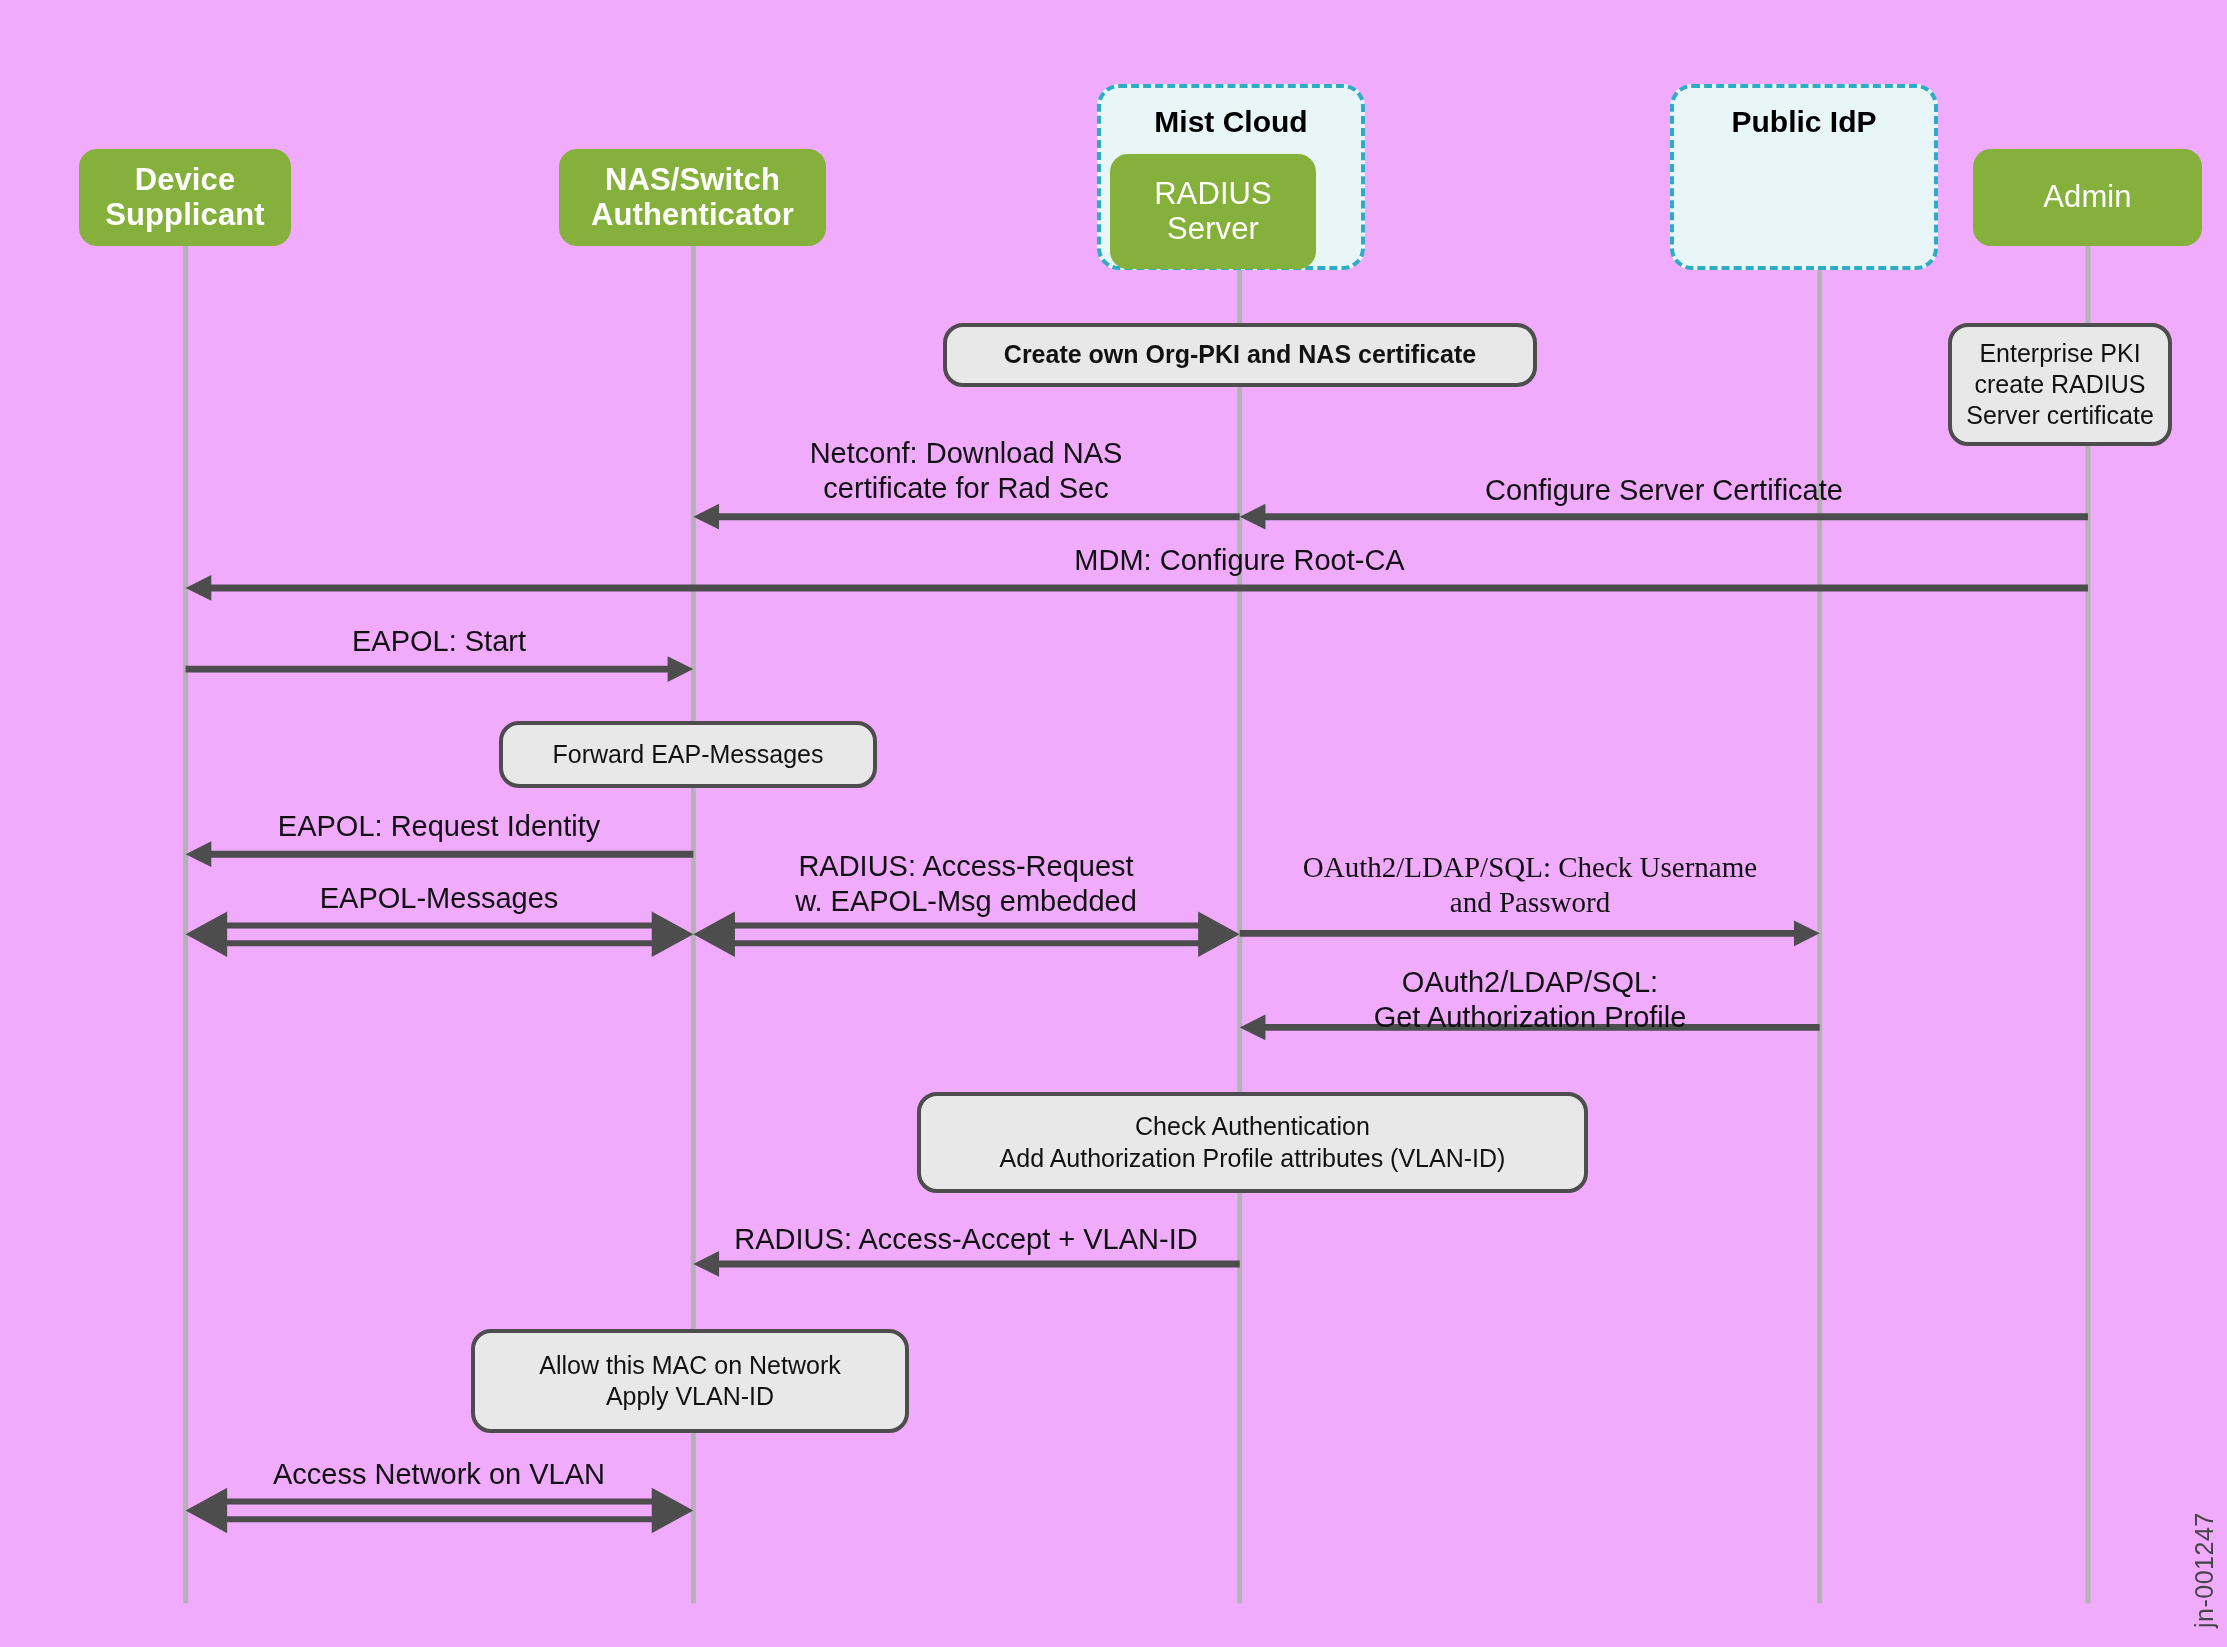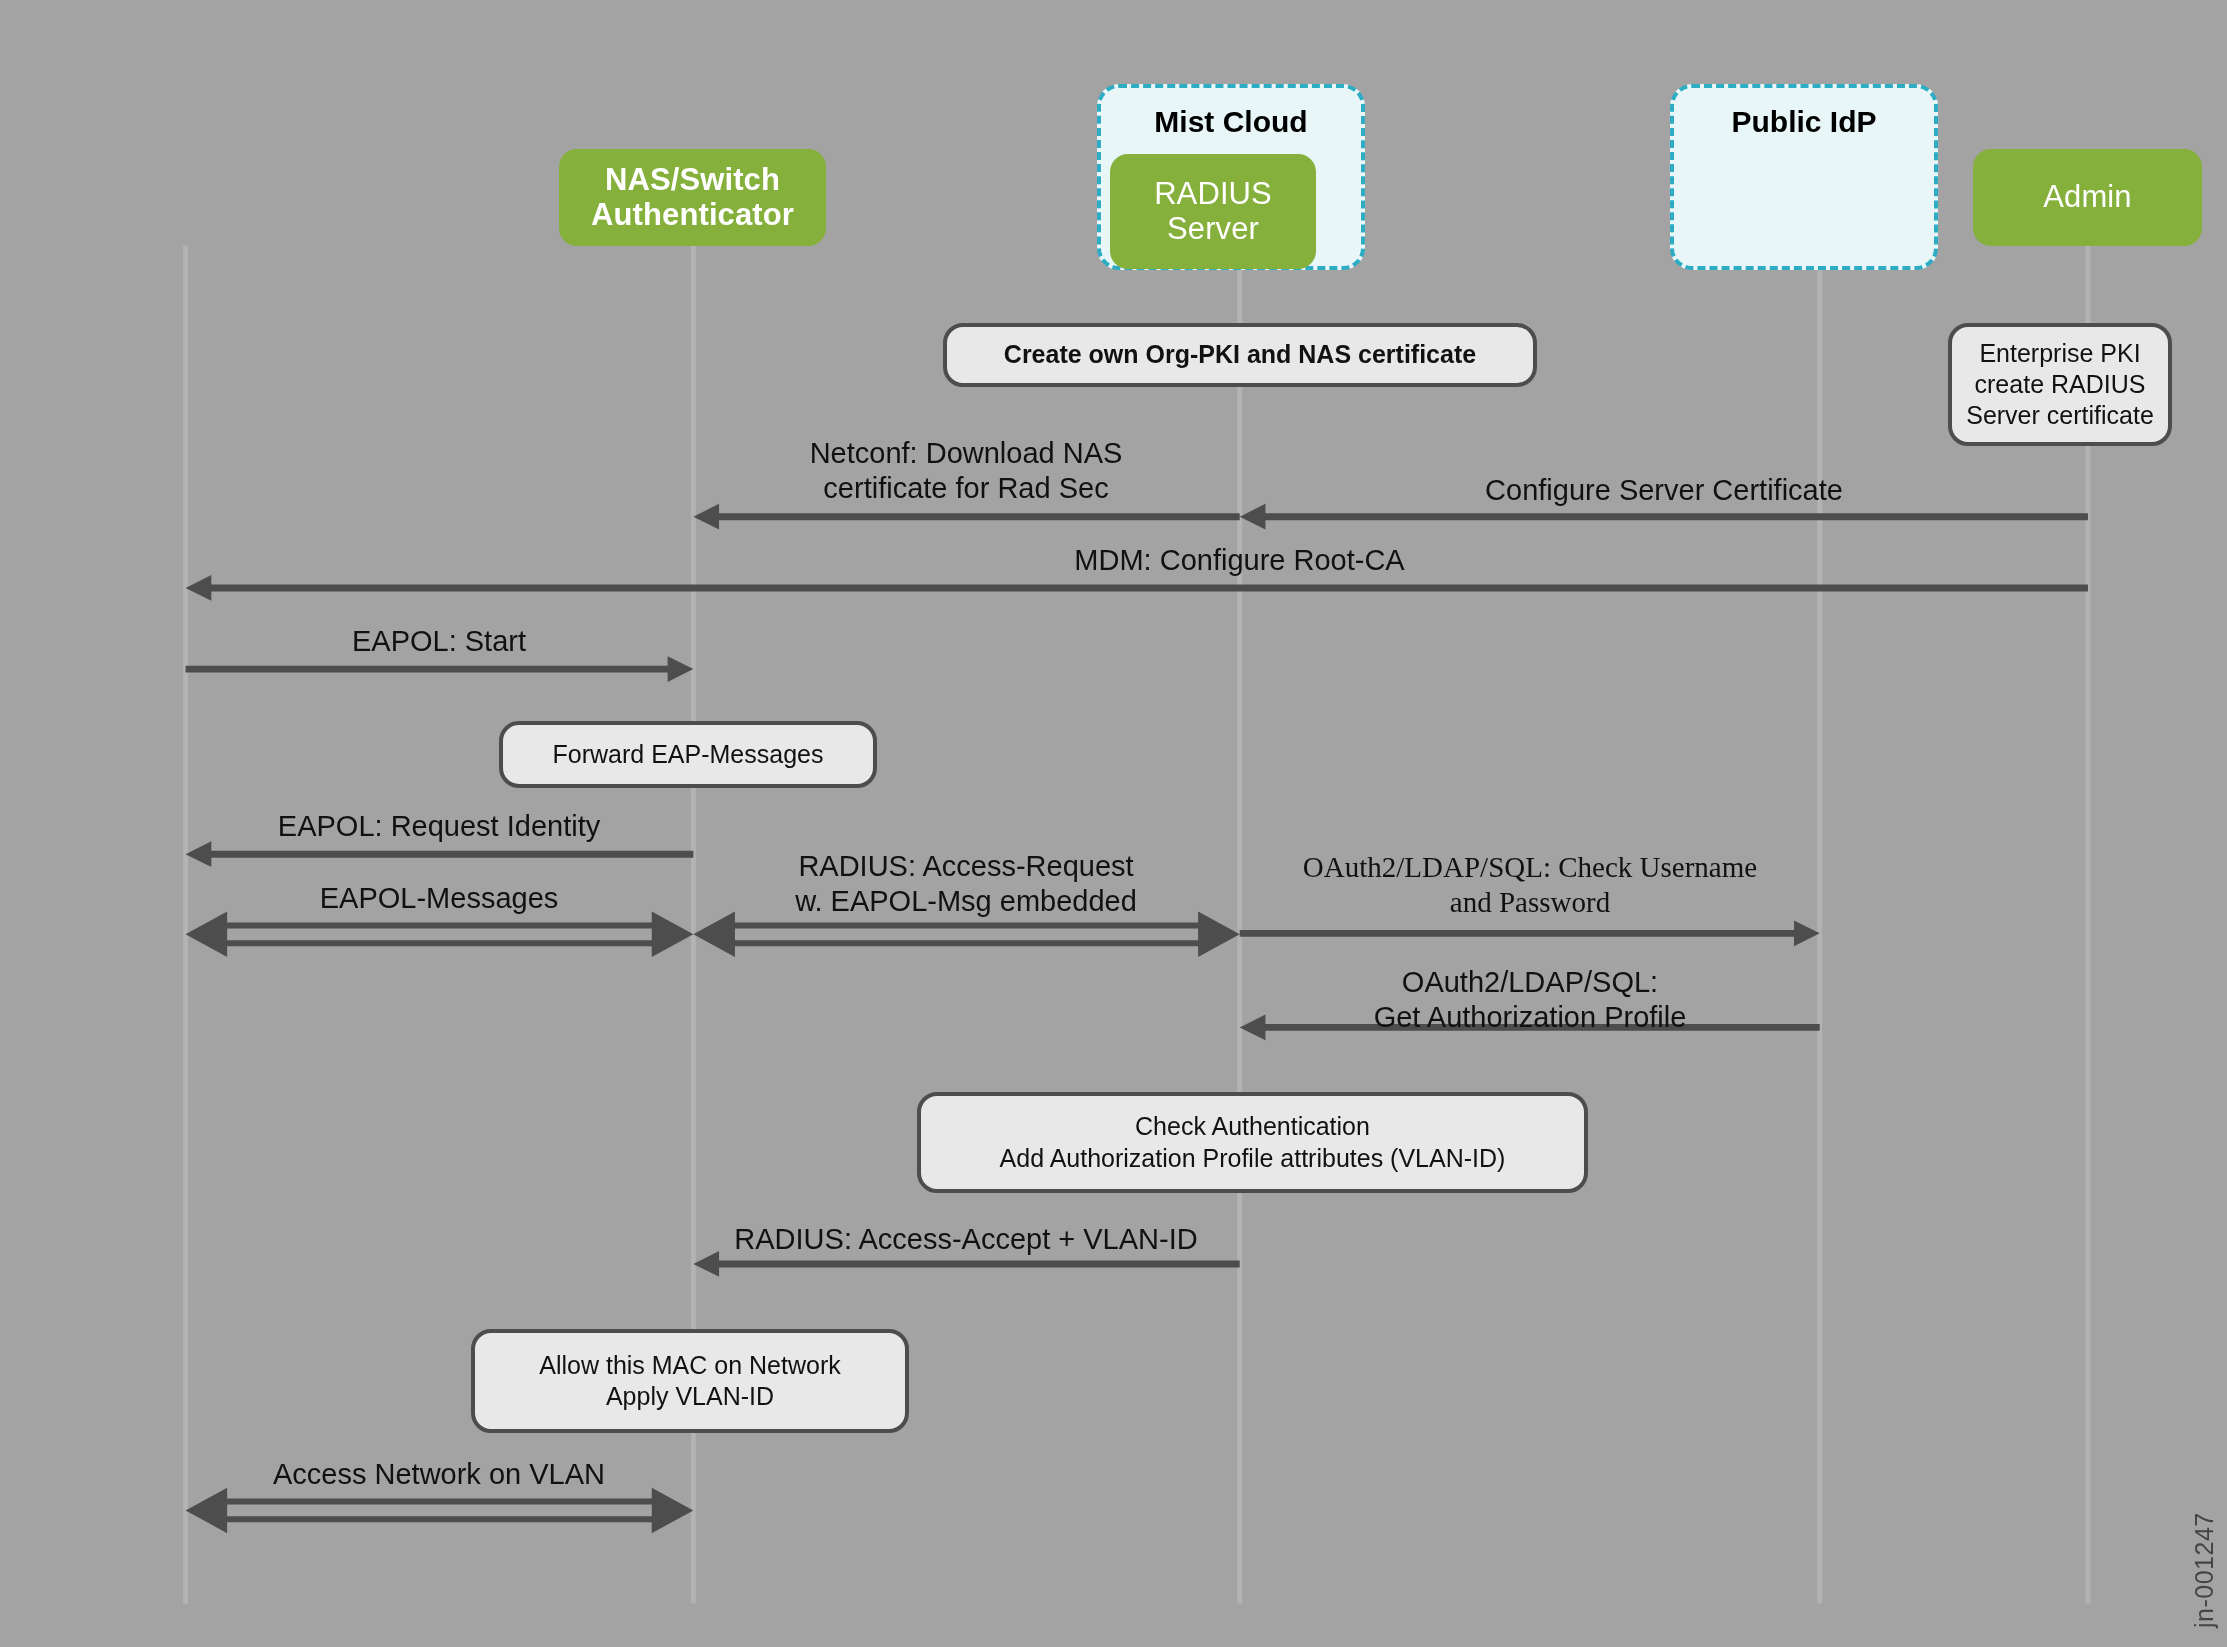--- a/index.html
+++ b/index.html
@@ -4,21 +4,21 @@
 <style>
   html,body{margin:0;padding:0;background:#ffffff;}
   body{
     font-family:"Liberation Sans", sans-serif;
     color:#111;
   }
   #canvas{
     position:relative;
     width:2228px;
     height:1647px;
-    background:#a3a3a3;
+    background:#f0abfc;
     overflow:hidden;
   }
   #svg-layer{
     position:absolute;
     left:0; top:0;
     width:2228px;
     height:1647px;
   }
 
   
@@ -182,20 +182,22 @@
       </g>
     </g>
   </svg>
 
   <div class="group-box" style="left:1097px; top:84px; width:268px; height:186px;"></div>
   <div class="group-title" style="left:1097px; top:107px; width:268px;">Mist Cloud</div>
 
   <div class="group-box" style="left:1670px; top:84px; width:268px; height:186px;"></div>
   <div class="group-title" style="left:1670px; top:107px; width:268px;">Public IdP</div>
 
+  <div class="actor" style="left: 79px; top: 149px; width: 212px; height: 97px; white-space: pre-line;">Device
+Supplicant</div>
 
   <div class="actor" style="left: 559px; top: 149px; width: 267px; height: 97px; white-space: pre-line;">NAS/Switch
 Authenticator</div>
 
   <div class="actor plain" style="left: 1110px; top: 154px; width: 206px; height: 115px; white-space: pre-line;">RADIUS
 Server</div>
 
 
   <div class="actor plain" style="left: 1973px; top: 149px; width: 229px; height: 97px; white-space: pre-line;">Admin</div>
 

